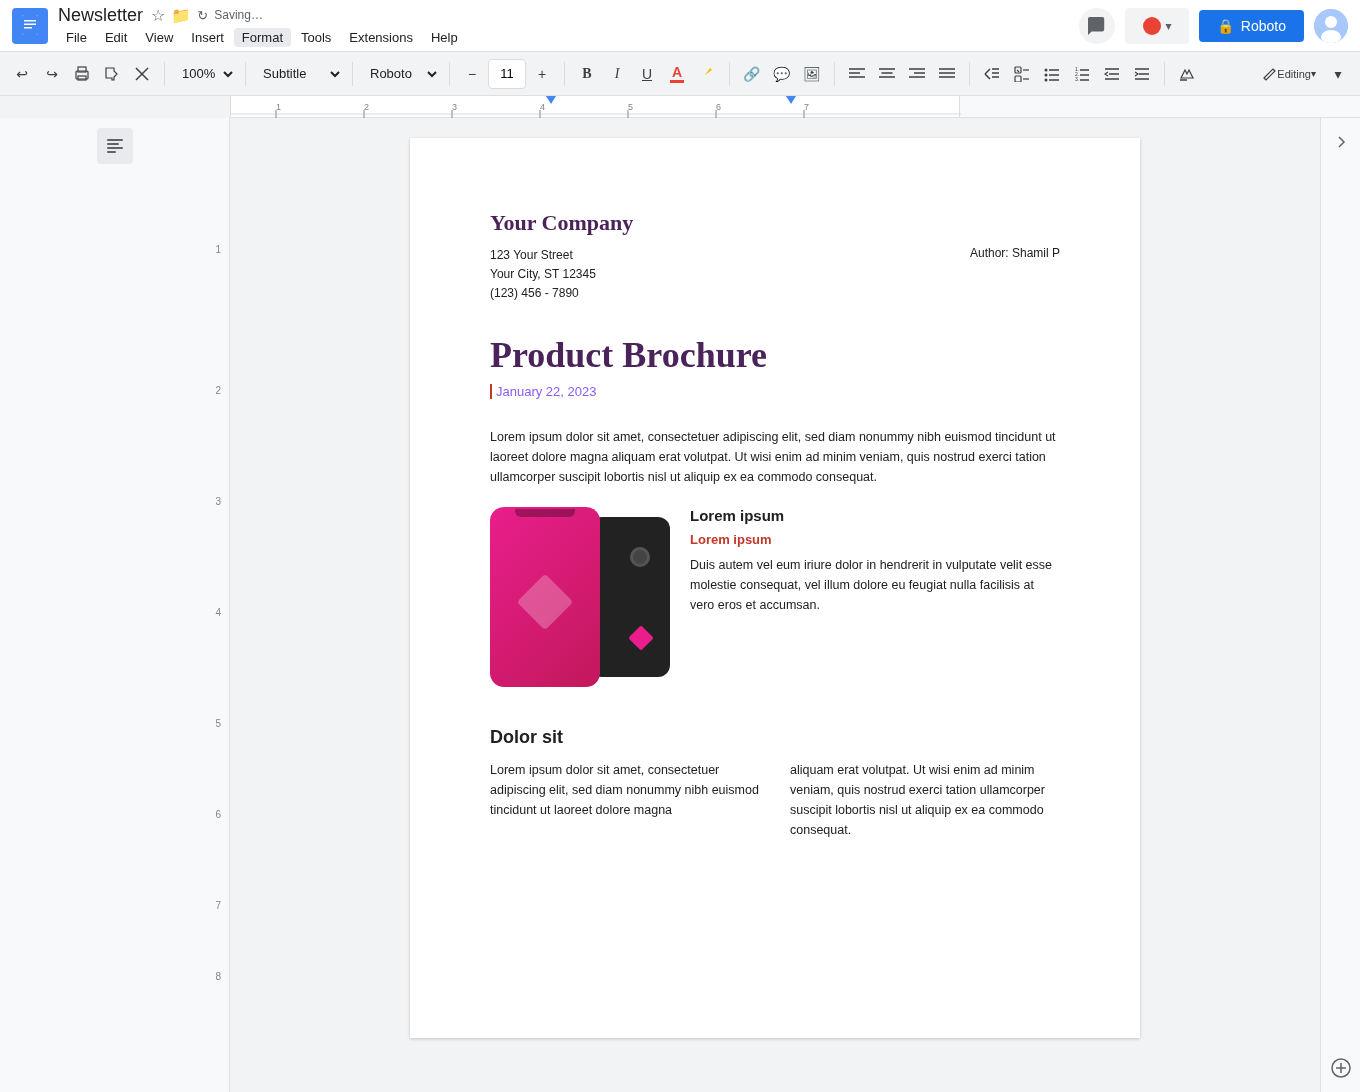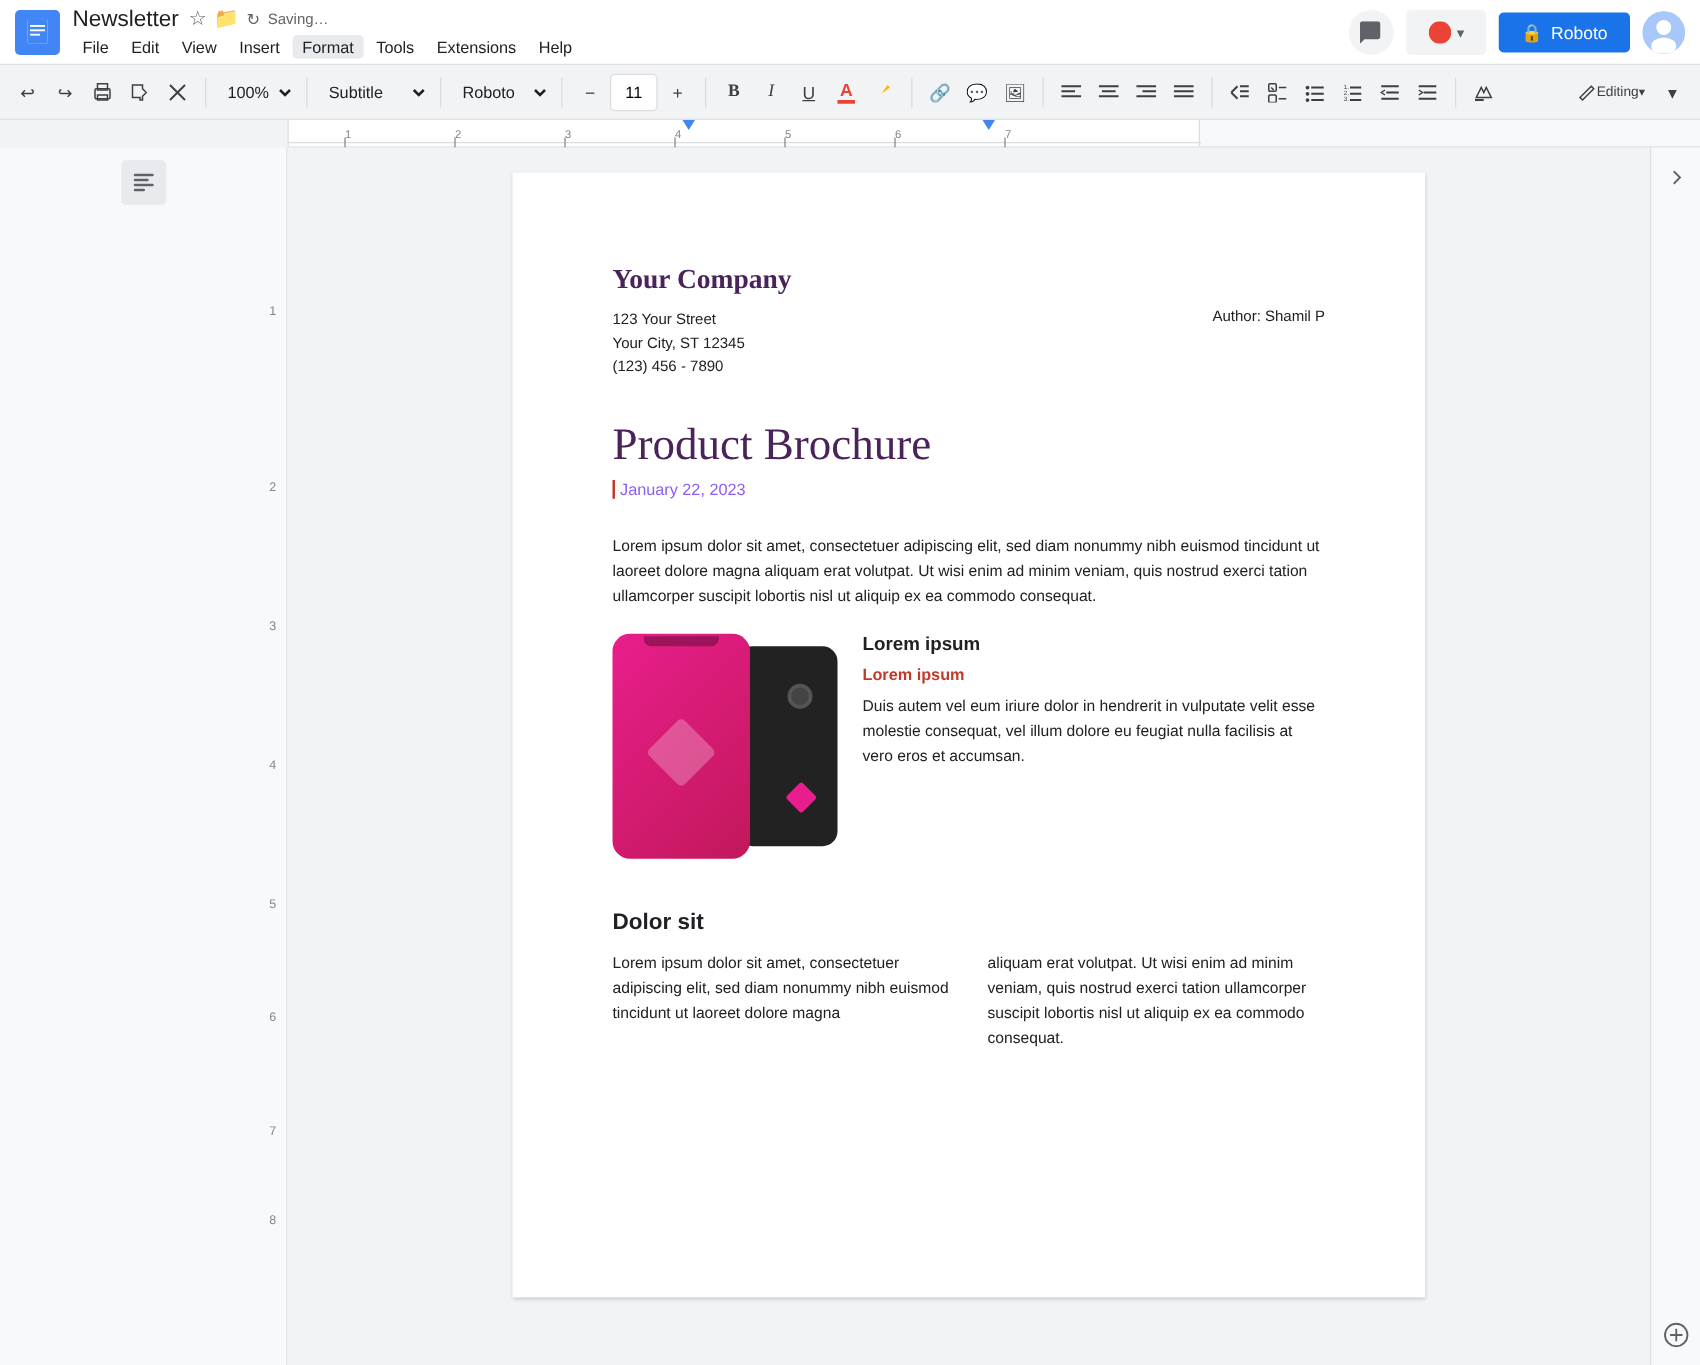--- a/index.html
+++ b/index.html
@@ -166,21 +166,21 @@
     .address-area {
       display: flex;
       justify-content: space-between;
       margin-bottom: 30px;
     }
     .address-left { font-size: 12px; color: #202124; line-height: 1.6; }
     .author-text { font-size: 12px; color: #202124; }
     .doc-main-title {
       font-size: 36px;
       color: #4a235a;
-      font-weight: 400;
+      font-weight: 700;
       margin-bottom: 8px;
       font-family: 'Georgia', serif;
     }
     .doc-date {
       font-size: 13px;
       color: #c0392b;
       margin-bottom: 28px;
       border-left: 2px solid #c0392b;
       padding-left: 4px;
     }

